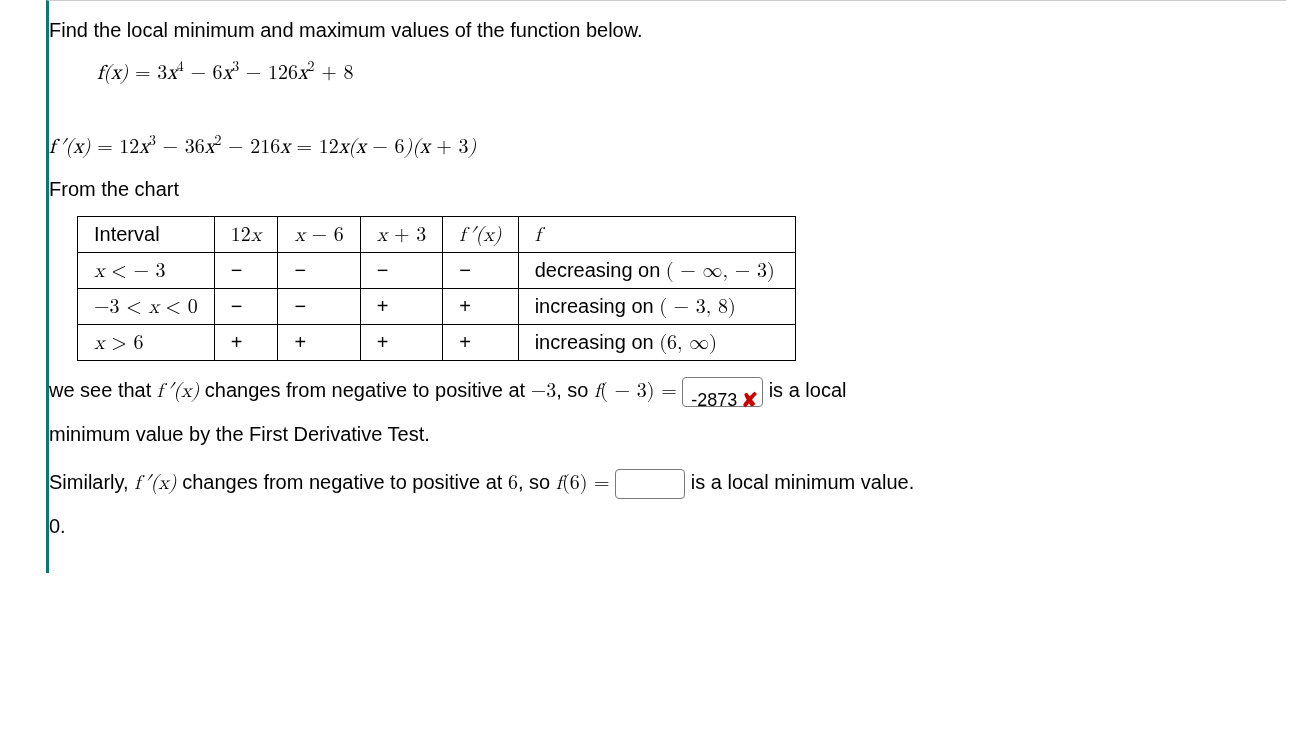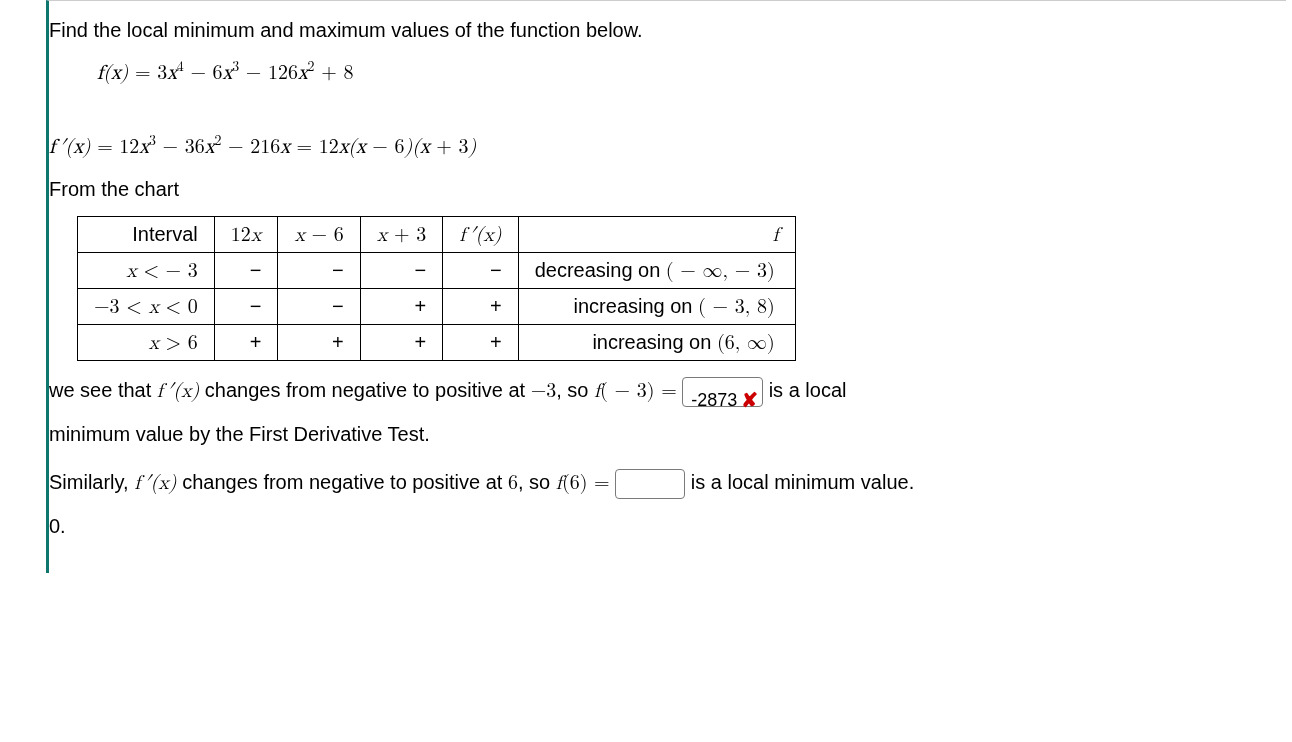--- a/index.html
+++ b/index.html
@@ -34,21 +34,21 @@
   .indent { margin-left: 48px; }
   .spacer { height: 30px; }
   .sup { font-size: 0.7em; vertical-align: super; font-style: normal;}
   table.sign {
     border-collapse: collapse;
     margin: 4px 0 14px 28px;
   }
   table.sign th, table.sign td {
     border: 1px solid #000;
     padding: 2px 16px;
-    text-align: right;
+    text-align: left;
     vertical-align: middle;
     font-weight: normal;
     height: 36px;
   }
   table.sign td.desc { padding-right: 20px; }
   .answerbox {
     display: inline-block;
     border: 1px solid #7a7a7a;
     border-radius: 4px;
     height: 30px;

